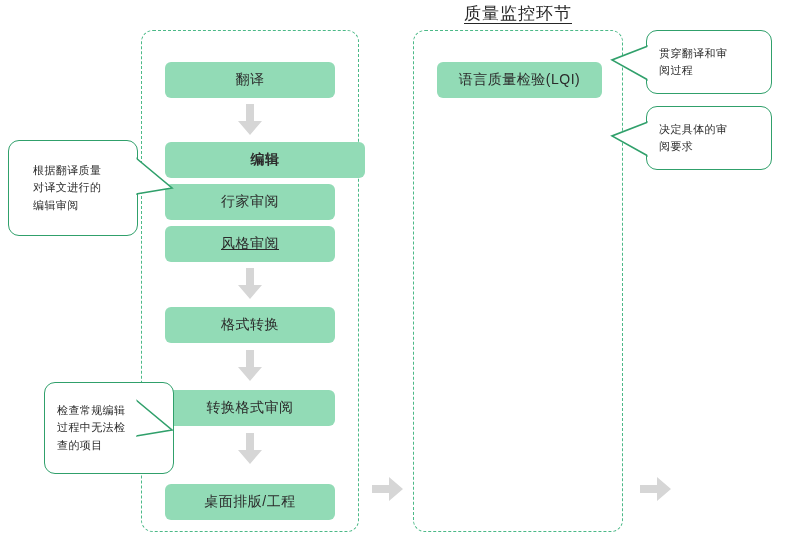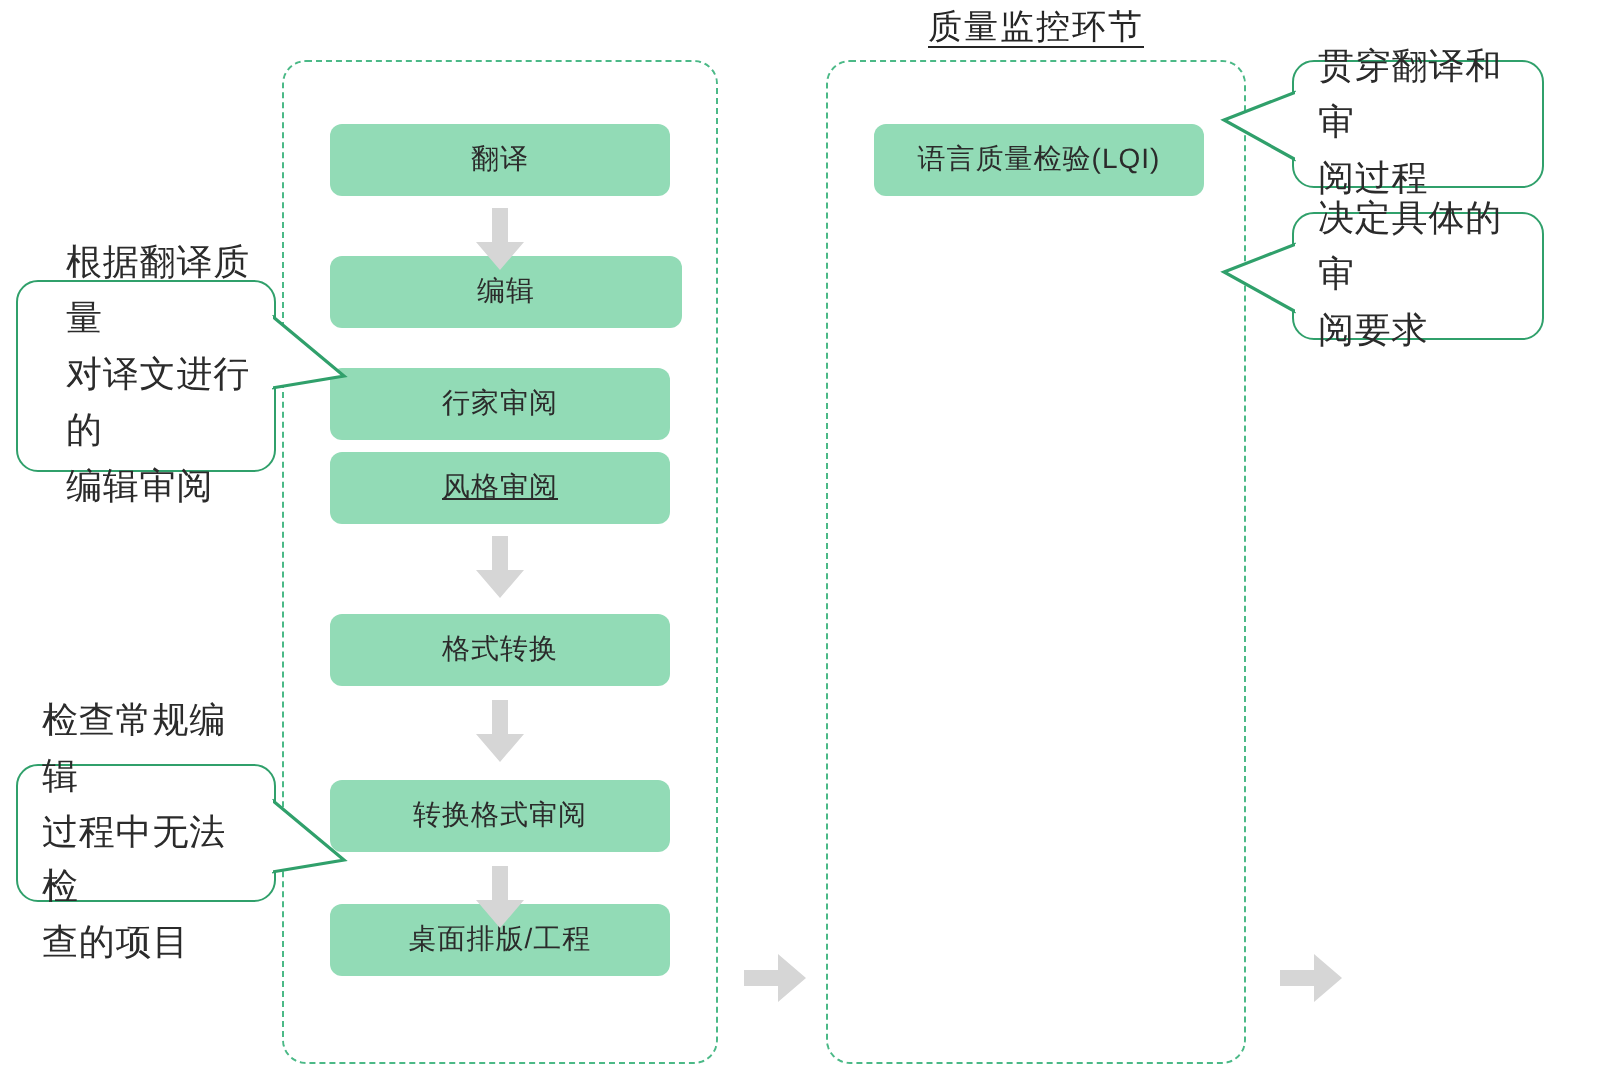--- a/index.html
+++ b/index.html
@@ -81,21 +81,21 @@
     left: 0; top: 0;
     border: 1.6px solid #30a06b;
     border-radius: 11px;
     background: #ffffff;
     box-sizing: border-box;
     display: flex;
     align-items: center;
     z-index: 2;
   }
   .callout .bubble .txt {
-    font-size: 18px;
+    font-size: 11px;
     color: #2b2b2b;
     line-height: 1.55;
     padding: 0 12px;
     letter-spacing: 0.4px;
   }
   .callout .tail {
     position: absolute;
     z-index: 3;
     overflow: visible;
   }
@@ -125,36 +125,36 @@
 
   <div class="col-title" id="title-right">质量监控环节</div>
 
   <div class="phase-box" id="phase-left"></div>
   <div class="phase-box" id="phase-right"></div>
 
   <div id="dyn">
       <div class="step" style="left: 165px; top: 62px; width: 170px; height: 36px;">
         <span>翻译</span>
       </div>
-      <div class="step" style="left: 165px; top: 128px; width: 176px; height: 36px;">
+      <div class="step" style="left: 165px; top: 142px; width: 200px; height: 36px; font-weight: bold;">
         <span>编辑</span>
       </div>
       <div class="step" style="left: 165px; top: 184px; width: 170px; height: 36px;">
         <span>行家审阅</span>
       </div>
       <div class="step" style="left: 165px; top: 226px; width: 170px; height: 36px; text-decoration: underline;">
         <span>风格审阅</span>
       </div>
       <div class="step" style="left: 165px; top: 307px; width: 170px; height: 36px;">
         <span>格式转换</span>
       </div>
       <div class="step" style="left: 165px; top: 390px; width: 170px; height: 36px;">
         <span>转换格式审阅</span>
       </div>
-      <div class="step" style="left: 165px; top: 452px; width: 170px; height: 36px;">
+      <div class="step" style="left: 165px; top: 484px; width: 170px; height: 36px;">
         <span>桌面排版/工程</span>
       </div>
       <div class="step" style="left: 437px; top: 62px; width: 165px; height: 36px;">
         <span>语言质量检验(LQI)</span>
       </div>
       <div class="arrow-down" style="left: 237px; top: 104px;">
         <svg viewBox="0 0 26 32">
           <polygon points="9,0 17,0 17,17 25,17 13,31 1,17 9,17" fill="#d6d6d6"></polygon>
         </svg>
       </div>
@@ -188,21 +188,21 @@
           <div class="txt">根据翻译质量<br>对译文进行的<br>编辑审阅</div>
         </div>
         <div class="tail" style="left: 128px; top: 0px; width: 40px; height: 80px;">
           <svg width="40" height="80" viewBox="0 0 40 80">
             <path d="M0,18 L36,48 L0,54" fill="#ffffff" stroke="#30a06b" stroke-width="1.6" stroke-linejoin="miter" stroke-linecap="butt"></path>
             <line x1="-1" y1="18" x2="-1" y2="54" stroke="#ffffff" stroke-width="3"></line>
           </svg>
         </div>
       </div>
       <div class="callout" style="left: 8px; top: 382px; width: 130px; height: 80px;">
-        <div class="bubble" style="width: 130px; height: 69px;">
+        <div class="bubble" style="width: 130px; height: 92px; margin-left: 36px;">
           <div class="txt">检查常规编辑<br>过程中无法检<br>查的项目</div>
         </div>
         <div class="tail" style="left: 128px; top: 0px; width: 40px; height: 80px;">
           <svg width="40" height="80" viewBox="0 0 40 80">
             <path d="M0,18 L36,48 L0,54" fill="#ffffff" stroke="#30a06b" stroke-width="1.6" stroke-linejoin="miter" stroke-linecap="butt"></path>
             <line x1="-1" y1="18" x2="-1" y2="54" stroke="#ffffff" stroke-width="3"></line>
           </svg>
         </div>
       </div>
       <div class="callout" style="left: 646px; top: 30px; width: 126px; height: 64px;">

